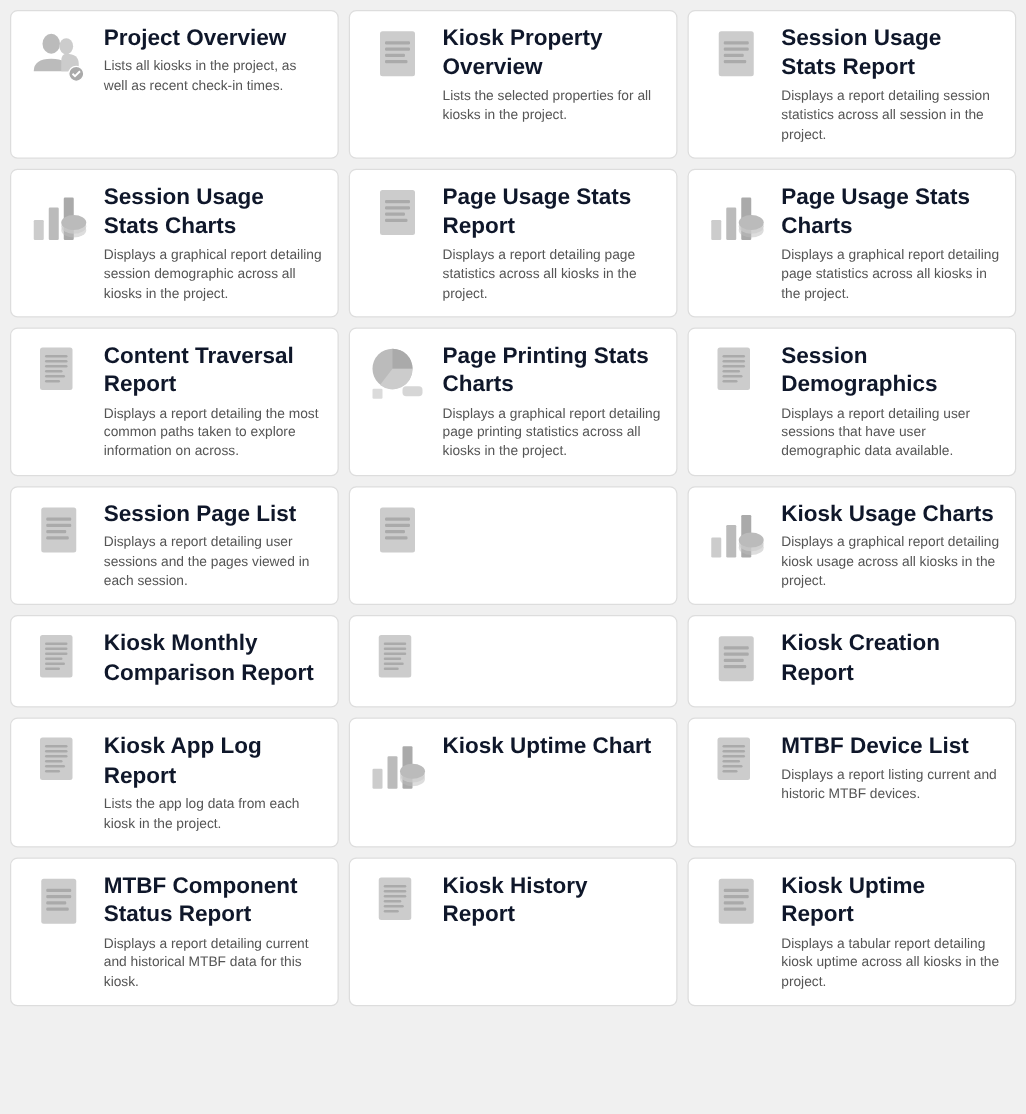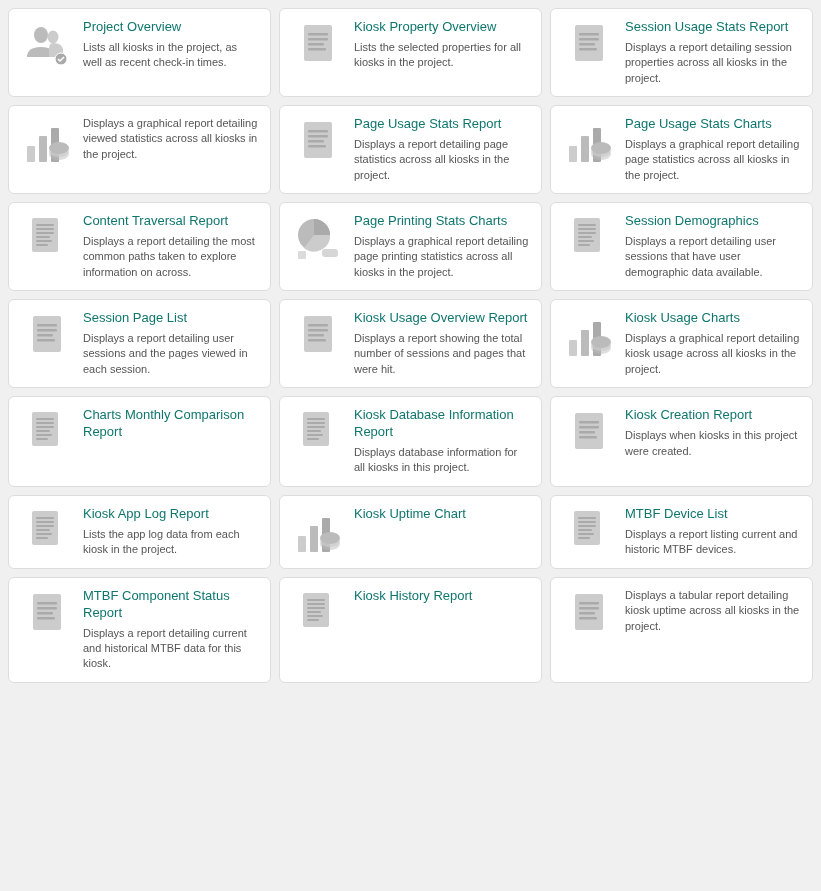--- a/index.html
+++ b/index.html
@@ -32,23 +32,23 @@
       justify-content: center;
     }
     .card-icon svg {
       width: 48px;
       height: 48px;
     }
     .card-content {
       flex: 1;
     }
     .card-title {
-      color: #0f766e;
-      font-size: 13px;
-      font-weight: normal;
+      color: #0f172a;
+      font-size: 18px;
+      font-weight: bold;
       margin-bottom: 4px;
       line-height: 1.3;
     }
     .card-desc {
       color: #555;
       font-size: 11px;
       line-height: 1.4;
     }
   </style>
 </head>
@@ -91,36 +91,37 @@
       <svg viewBox="0 0 48 48" xmlns="http://www.w3.org/2000/svg">
       <rect x="10" y="4" width="28" height="36" rx="2" fill="#ccc"></rect>
       <rect x="14" y="12" width="20" height="2.5" rx="1" fill="#aaa"></rect>
       <rect x="14" y="17" width="20" height="2.5" rx="1" fill="#aaa"></rect>
       <rect x="14" y="22" width="16" height="2.5" rx="1" fill="#aaa"></rect>
       <rect x="14" y="27" width="18" height="2.5" rx="1" fill="#aaa"></rect>
     </svg>
     </div>
     <div class="card-content">
       <div class="card-title">Session Usage Stats Report</div>
-      <div class="card-desc">Displays a report detailing session properties across all kiosks in the project.</div>
+      <div class="card-desc">Displays a report detailing session statistics across all session in the project.</div>
     </div>
   </div>
     <div class="card">
     <div class="card-icon">
       <svg viewBox="0 0 48 48" xmlns="http://www.w3.org/2000/svg">
       <rect x="4" y="28" width="8" height="16" rx="1" fill="#ccc"></rect>
       <rect x="16" y="18" width="8" height="26" rx="1" fill="#bbb"></rect>
       <rect x="28" y="10" width="8" height="34" rx="1" fill="#aaa"></rect>
       <ellipse cx="36" cy="36" rx="10" ry="6" fill="#bbb" opacity="0.5"></ellipse>
       <ellipse cx="36" cy="33" rx="10" ry="6" fill="#ccc" opacity="0.7"></ellipse>
       <ellipse cx="36" cy="30" rx="10" ry="6" fill="#bbb"></ellipse>
     </svg>
     </div>
     <div class="card-content">
-      <div class="card-desc">Displays a graphical report detailing viewed statistics across all kiosks in the project.</div>
+      <div class="card-title">Session Usage Stats Charts</div>
+      <div class="card-desc">Displays a graphical report detailing session demographic across all kiosks in the project.</div>
     </div>
   </div>
     <div class="card">
     <div class="card-icon">
       <svg viewBox="0 0 48 48" xmlns="http://www.w3.org/2000/svg">
       <rect x="10" y="4" width="28" height="36" rx="2" fill="#ccc"></rect>
       <rect x="14" y="12" width="20" height="2.5" rx="1" fill="#aaa"></rect>
       <rect x="14" y="17" width="20" height="2.5" rx="1" fill="#aaa"></rect>
       <rect x="14" y="22" width="16" height="2.5" rx="1" fill="#aaa"></rect>
       <rect x="14" y="27" width="18" height="2.5" rx="1" fill="#aaa"></rect>
@@ -214,24 +215,20 @@
     <div class="card">
     <div class="card-icon">
       <svg viewBox="0 0 48 48" xmlns="http://www.w3.org/2000/svg">
       <rect x="10" y="4" width="28" height="36" rx="2" fill="#ccc"></rect>
       <rect x="14" y="12" width="20" height="2.5" rx="1" fill="#aaa"></rect>
       <rect x="14" y="17" width="20" height="2.5" rx="1" fill="#aaa"></rect>
       <rect x="14" y="22" width="16" height="2.5" rx="1" fill="#aaa"></rect>
       <rect x="14" y="27" width="18" height="2.5" rx="1" fill="#aaa"></rect>
     </svg>
     </div>
-    <div class="card-content">
-      <div class="card-title">Kiosk Usage Overview Report</div>
-      <div class="card-desc">Displays a report showing the total number of sessions and pages that were hit.</div>
-    </div>
   </div>
     <div class="card">
     <div class="card-icon">
       <svg viewBox="0 0 48 48" xmlns="http://www.w3.org/2000/svg">
       <rect x="4" y="28" width="8" height="16" rx="1" fill="#ccc"></rect>
       <rect x="16" y="18" width="8" height="26" rx="1" fill="#bbb"></rect>
       <rect x="28" y="10" width="8" height="34" rx="1" fill="#aaa"></rect>
       <ellipse cx="36" cy="36" rx="10" ry="6" fill="#bbb" opacity="0.5"></ellipse>
       <ellipse cx="36" cy="33" rx="10" ry="6" fill="#ccc" opacity="0.7"></ellipse>
       <ellipse cx="36" cy="30" rx="10" ry="6" fill="#bbb"></ellipse>
@@ -248,53 +245,48 @@
       <rect x="9" y="3" width="26" height="34" rx="2" fill="#ccc"></rect>
       <rect x="13" y="9" width="18" height="2" rx="1" fill="#aaa"></rect>
       <rect x="13" y="13" width="18" height="2" rx="1" fill="#aaa"></rect>
       <rect x="13" y="17" width="18" height="2" rx="1" fill="#aaa"></rect>
       <rect x="13" y="21" width="14" height="2" rx="1" fill="#aaa"></rect>
       <rect x="13" y="25" width="16" height="2" rx="1" fill="#aaa"></rect>
       <rect x="13" y="29" width="12" height="2" rx="1" fill="#aaa"></rect>
     </svg>
     </div>
     <div class="card-content">
-      <div class="card-title">Charts Monthly Comparison Report</div>
-    </div>
-  </div>
-    <div class="card">
-    <div class="card-icon">
-      <svg viewBox="0 0 48 48" xmlns="http://www.w3.org/2000/svg">
-      <rect x="9" y="3" width="26" height="34" rx="2" fill="#ccc"></rect>
-      <rect x="13" y="9" width="18" height="2" rx="1" fill="#aaa"></rect>
-      <rect x="13" y="13" width="18" height="2" rx="1" fill="#aaa"></rect>
-      <rect x="13" y="17" width="18" height="2" rx="1" fill="#aaa"></rect>
-      <rect x="13" y="21" width="14" height="2" rx="1" fill="#aaa"></rect>
-      <rect x="13" y="25" width="16" height="2" rx="1" fill="#aaa"></rect>
-      <rect x="13" y="29" width="12" height="2" rx="1" fill="#aaa"></rect>
-    </svg>
-    </div>
-    <div class="card-content">
-      <div class="card-title">Kiosk Database Information Report</div>
-      <div class="card-desc">Displays database information for all kiosks in this project.</div>
+      <div class="card-title">Kiosk Monthly Comparison Report</div>
+    </div>
+  </div>
+    <div class="card">
+    <div class="card-icon">
+      <svg viewBox="0 0 48 48" xmlns="http://www.w3.org/2000/svg">
+      <rect x="9" y="3" width="26" height="34" rx="2" fill="#ccc"></rect>
+      <rect x="13" y="9" width="18" height="2" rx="1" fill="#aaa"></rect>
+      <rect x="13" y="13" width="18" height="2" rx="1" fill="#aaa"></rect>
+      <rect x="13" y="17" width="18" height="2" rx="1" fill="#aaa"></rect>
+      <rect x="13" y="21" width="14" height="2" rx="1" fill="#aaa"></rect>
+      <rect x="13" y="25" width="16" height="2" rx="1" fill="#aaa"></rect>
+      <rect x="13" y="29" width="12" height="2" rx="1" fill="#aaa"></rect>
+    </svg>
     </div>
   </div>
     <div class="card">
     <div class="card-icon">
       <svg viewBox="0 0 48 48" xmlns="http://www.w3.org/2000/svg">
       <rect x="10" y="4" width="28" height="36" rx="2" fill="#ccc"></rect>
       <rect x="14" y="12" width="20" height="2.5" rx="1" fill="#aaa"></rect>
       <rect x="14" y="17" width="20" height="2.5" rx="1" fill="#aaa"></rect>
       <rect x="14" y="22" width="16" height="2.5" rx="1" fill="#aaa"></rect>
       <rect x="14" y="27" width="18" height="2.5" rx="1" fill="#aaa"></rect>
     </svg>
     </div>
     <div class="card-content">
       <div class="card-title">Kiosk Creation Report</div>
-      <div class="card-desc">Displays when kiosks in this project were created.</div>
     </div>
   </div>
     <div class="card">
     <div class="card-icon">
       <svg viewBox="0 0 48 48" xmlns="http://www.w3.org/2000/svg">
       <rect x="9" y="3" width="26" height="34" rx="2" fill="#ccc"></rect>
       <rect x="13" y="9" width="18" height="2" rx="1" fill="#aaa"></rect>
       <rect x="13" y="13" width="18" height="2" rx="1" fill="#aaa"></rect>
       <rect x="13" y="17" width="18" height="2" rx="1" fill="#aaa"></rect>
       <rect x="13" y="21" width="14" height="2" rx="1" fill="#aaa"></rect>
@@ -374,16 +366,17 @@
     <div class="card-icon">
       <svg viewBox="0 0 48 48" xmlns="http://www.w3.org/2000/svg">
       <rect x="10" y="4" width="28" height="36" rx="2" fill="#ccc"></rect>
       <rect x="14" y="12" width="20" height="2.5" rx="1" fill="#aaa"></rect>
       <rect x="14" y="17" width="20" height="2.5" rx="1" fill="#aaa"></rect>
       <rect x="14" y="22" width="16" height="2.5" rx="1" fill="#aaa"></rect>
       <rect x="14" y="27" width="18" height="2.5" rx="1" fill="#aaa"></rect>
     </svg>
     </div>
     <div class="card-content">
+      <div class="card-title">Kiosk Uptime Report</div>
       <div class="card-desc">Displays a tabular report detailing kiosk uptime across all kiosks in the project.</div>
     </div>
   </div>
   </div>
 
 </body></html>

